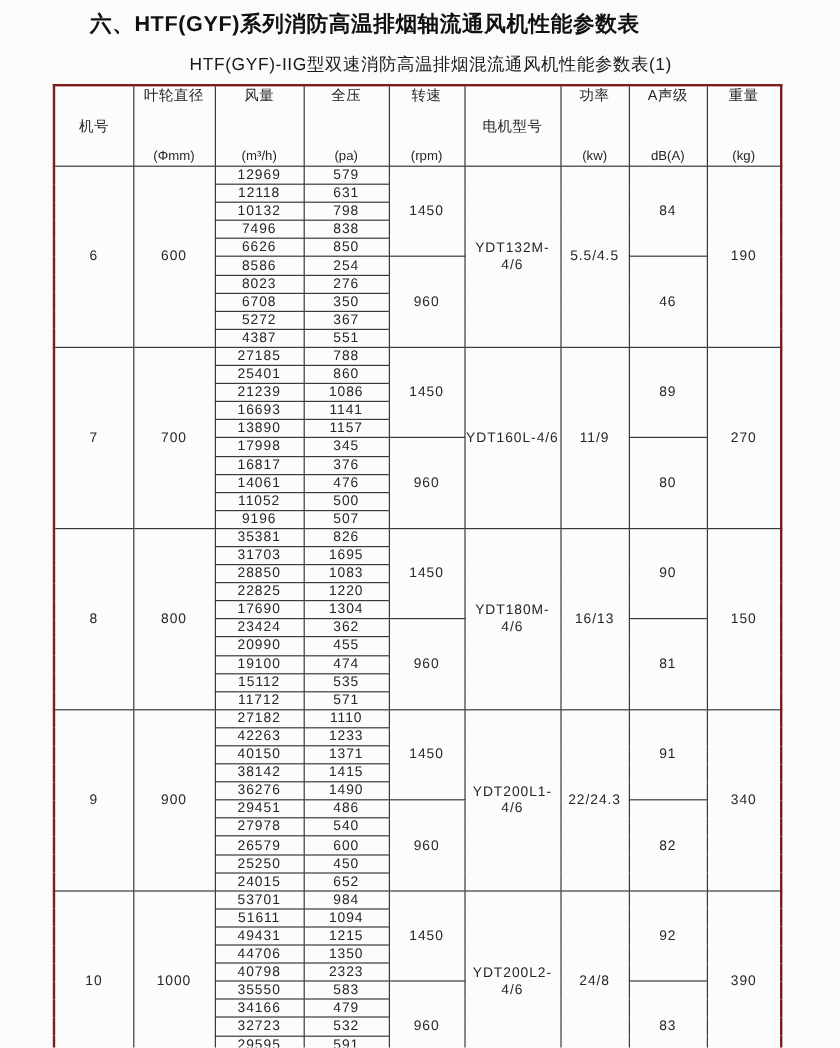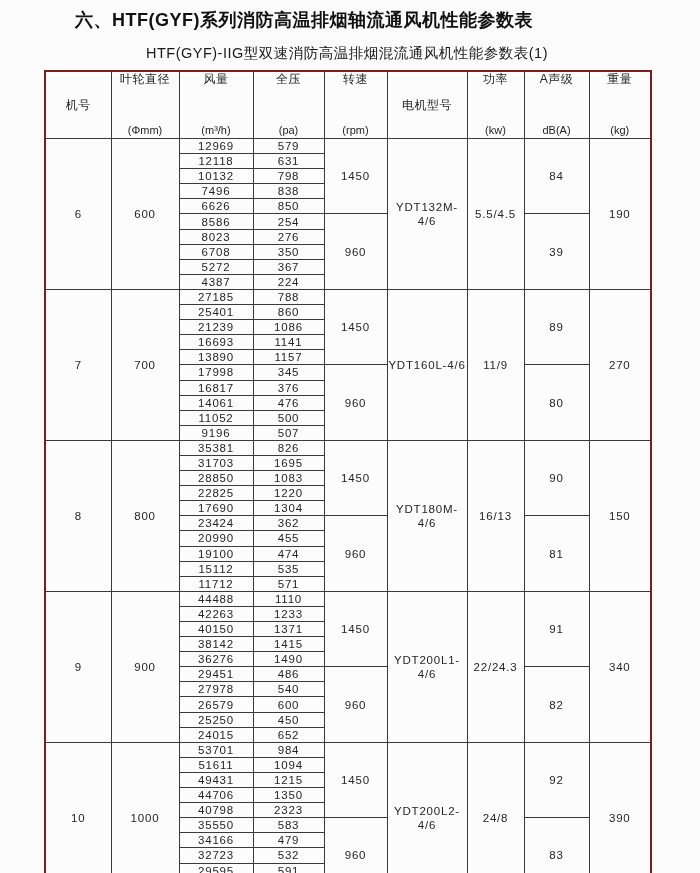--- a/index.html
+++ b/index.html
@@ -10,21 +10,21 @@
     color:#1e1e1e;
     position:relative;
   }
   .page{position:relative;width:700px;height:873px;overflow:hidden;}
   .doc-title{
     position:absolute;left:40px;top:8px;
     font-size:18px;font-weight:bold;color:#111;
     letter-spacing:0.5px;white-space:nowrap;margin-left:35px;
   }
   .doc-subtitle{
-    position:absolute;left:44px;top:44px;width:606px;
+    position:absolute;left:56px;top:44px;width:606px;
     text-align:center;font-size:14.5px;color:#1a1a1a;
     letter-spacing:0.5px;white-space:nowrap;
   }
   table.fan-table{
     position:absolute;left:44px;top:70px;
     width:606px;
     border-collapse:collapse;table-layout:fixed;
     background:#fcfcfc;
   }
   table.fan-table{border:2px solid #7f1d1d;}
@@ -130,37 +130,37 @@
           <td class="num">838</td>
         </tr>
         <tr>
           <td class="num">6626</td>
           <td class="num">850</td>
         </tr>
         <tr>
           <td class="num">8586</td>
           <td class="num">254</td>
           <td class="num" rowspan="5">960</td>
-          <td class="num" rowspan="5">39</td>
+          <td class="num" rowspan="5">46</td>
         </tr>
         <tr>
           <td class="num">8023</td>
           <td class="num">276</td>
         </tr>
         <tr>
           <td class="num">6708</td>
           <td class="num">350</td>
         </tr>
         <tr>
           <td class="num">5272</td>
           <td class="num">367</td>
         </tr>
         <tr>
           <td class="num">4387</td>
-          <td class="num">224</td>
+          <td class="num">551</td>
         </tr>
         <tr>
           <td class="num" rowspan="10">7</td>
           <td class="num" rowspan="10">700</td>
           <td class="num">27185</td>
           <td class="num">788</td>
           <td class="num" rowspan="5">1450</td>
           <td class="num" rowspan="10">YDT160L-4/6</td>
           <td class="num" rowspan="10">11/9</td>
           <td class="num" rowspan="5">89</td>
@@ -249,21 +249,21 @@
           <td class="num">15112</td>
           <td class="num">535</td>
         </tr>
         <tr>
           <td class="num">11712</td>
           <td class="num">571</td>
         </tr>
         <tr>
           <td class="num" rowspan="10">9</td>
           <td class="num" rowspan="10">900</td>
-          <td class="num">44488</td>
+          <td class="num">27182</td>
           <td class="num">1110</td>
           <td class="num" rowspan="5">1450</td>
           <td class="num" rowspan="10">YDT200L1-4/6</td>
           <td class="num" rowspan="10">22/24.3</td>
           <td class="num" rowspan="5">91</td>
           <td class="num" rowspan="10">340</td>
         </tr>
         <tr>
           <td class="num">42263</td>
           <td class="num">1233</td>

